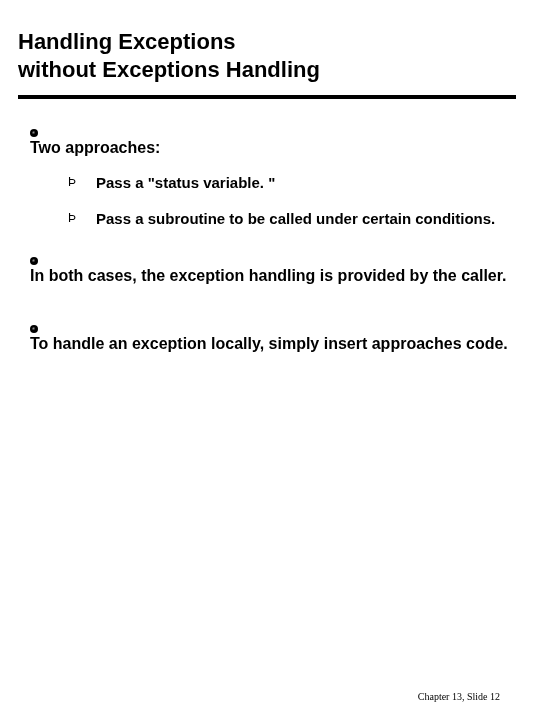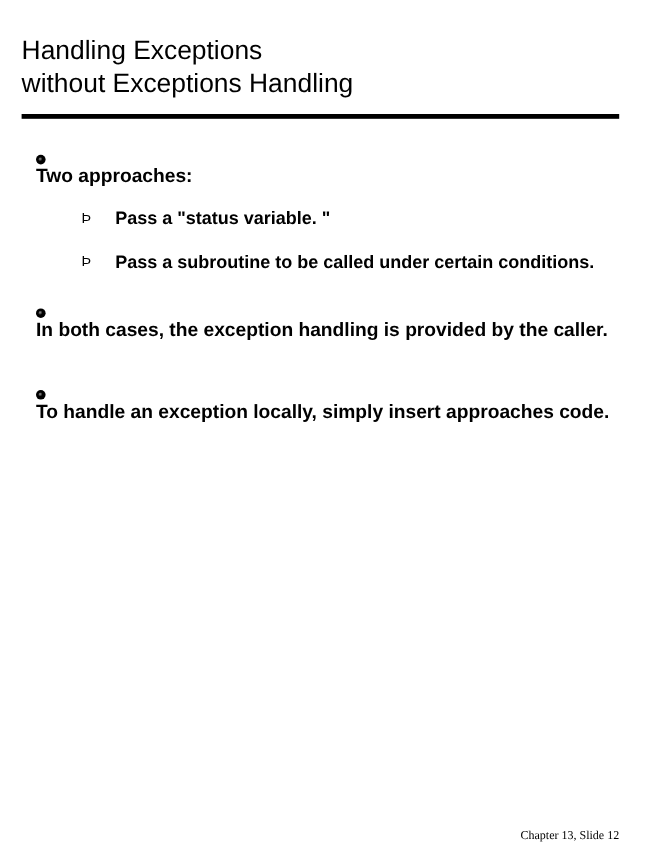--- a/index.html
+++ b/index.html
@@ -1,29 +1,29 @@
 <!DOCTYPE html>
 <html><head>
 <meta charset="utf-8">
 <style>
   * { margin: 0; padding: 0; box-sizing: border-box; }
   html, body { width: 540px; height: 720px; background: #fff; font-family: Arial, Helvetica, sans-serif; color: #000; }
   .slide { position: relative; width: 540px; height: 720px; padding: 28px 24px 0 18px; }
-  .title { font-size: 22px; line-height: 1.25; font-weight: 400; margin-bottom: 12px; }
+  .title { font-size: 22px; line-height: 1.25; font-weight: 700; margin-bottom: 12px; }
   .hr { height: 4px; background: #000; margin: 6px 0 24px 0; }
   .content { padding-left: 12px; }
   .b1 { display: flex; margin-bottom: 14px; flex-direction: column; }
   .b1 .dot { width: 8px; height: 8px; background: #000; border-radius: 50%; flex: 0 0 auto; margin-top: 6px; margin-right: 18px; position: relative; }
   .b1 .dot::after { content: ""; position: absolute; inset: 2px; background: radial-gradient(circle at 35% 35%, rgba(255,255,255,0.6), transparent 55%); border-radius: 50%; }
   .b1-text { font-size: 16px; font-weight: 700; line-height: 1.35; }
   .sub { margin: 4px 0 22px 38px; }
   .b2 { display: flex; margin-bottom: 16px; }
   .b2 .sym { width: 14px; flex: 0 0 auto; font-size: 12px; line-height: 1; margin-top: 3px; margin-right: 14px; font-family: "Segoe UI Symbol", "Arial Unicode MS", Arial, sans-serif; }
   .b2-text { font-size: 15px; font-weight: 700; line-height: 1.35; max-width: 400px; }
-  .footer { position: absolute; right: 24px; bottom: 18px; font-size: 10px; font-family: "Times New Roman", Times, serif; color: #000; margin-top: 20px; }
+  .footer { position: absolute; right: 40px; bottom: 18px; font-size: 10px; font-family: "Times New Roman", Times, serif; color: #000; margin-top: 20px; }
 </style>
 </head>
 <body>
 
 <div class="slide">
   <div class="title">
     <span>Handling Exceptions</span><br>
     <span>without Exceptions Handling</span>
   </div>
   <div class="hr"></div>

